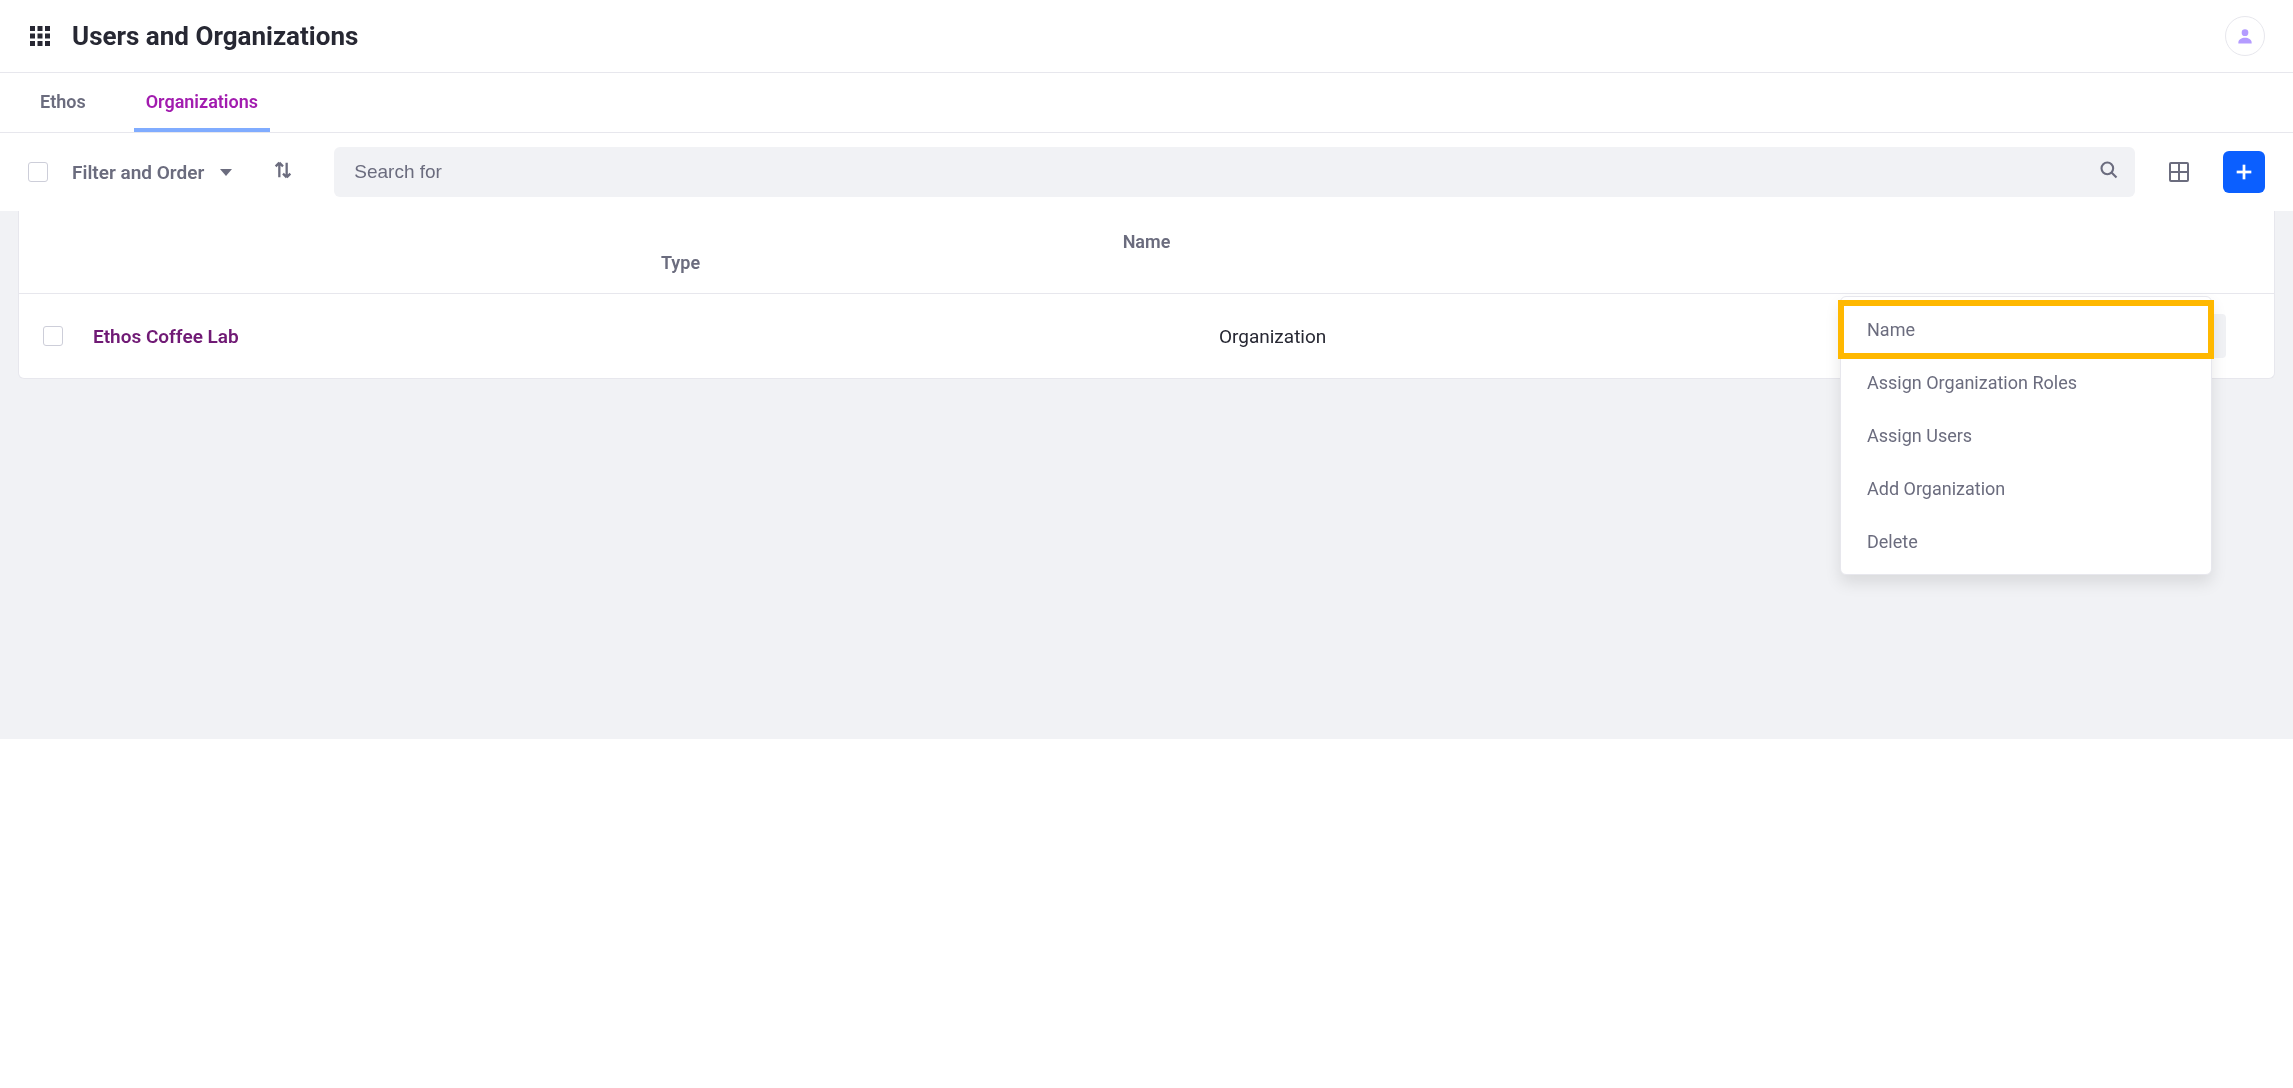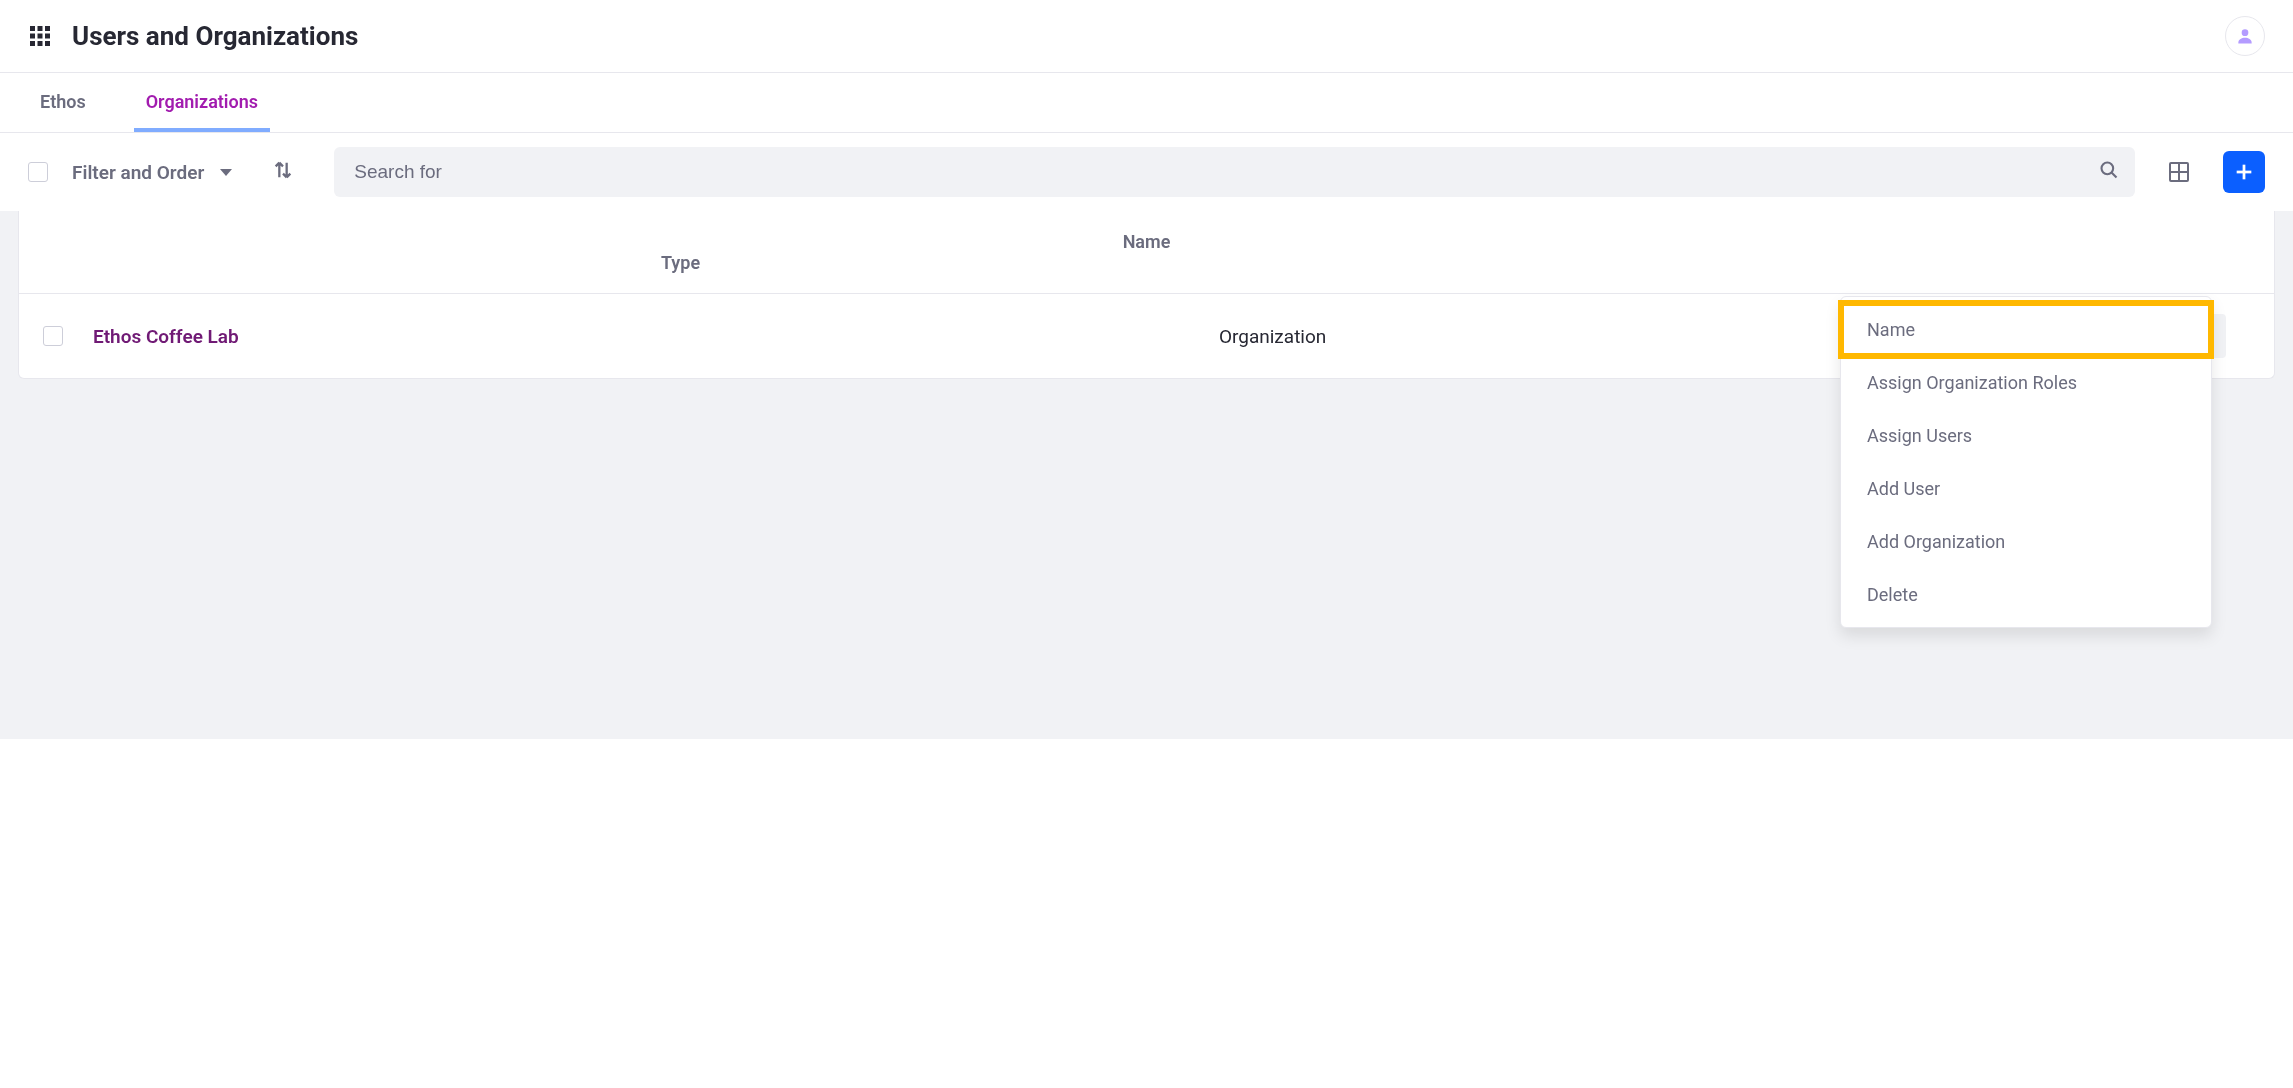--- a/index.html
+++ b/index.html
@@ -337,20 +337,19 @@
             <circle cx="3" cy="3" r="2.2"></circle>
             <circle cx="3" cy="11" r="2.2"></circle>
             <circle cx="3" cy="19" r="2.2"></circle>
           </svg>
         </div>
       </div>
       <div class="dropdown-menu">
         <div class="dropdown-item highlighted">Name</div>
         <div class="dropdown-item">Assign Organization Roles</div>
         <div class="dropdown-item">Assign Users</div>
-        <div class="dropdown-item">Add User</div>
         <div class="dropdown-item">Add Organization</div>
         <div class="dropdown-item">Delete</div>
       </div>
     </div>
   </div>
   <div class="below-table"></div>
 </div>
 
 </body></html>

